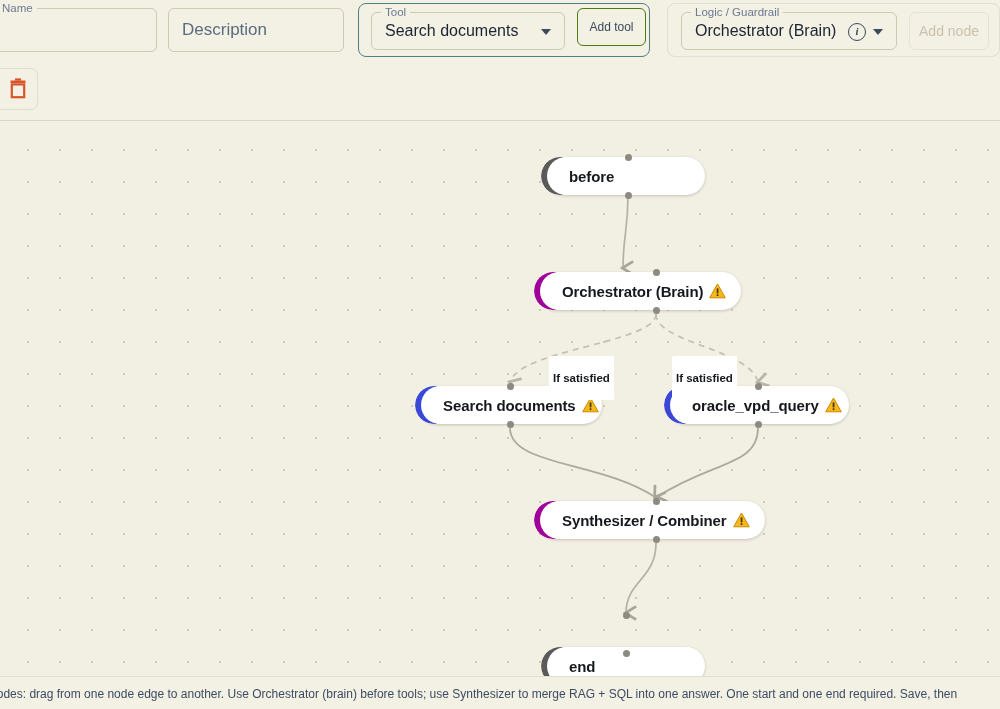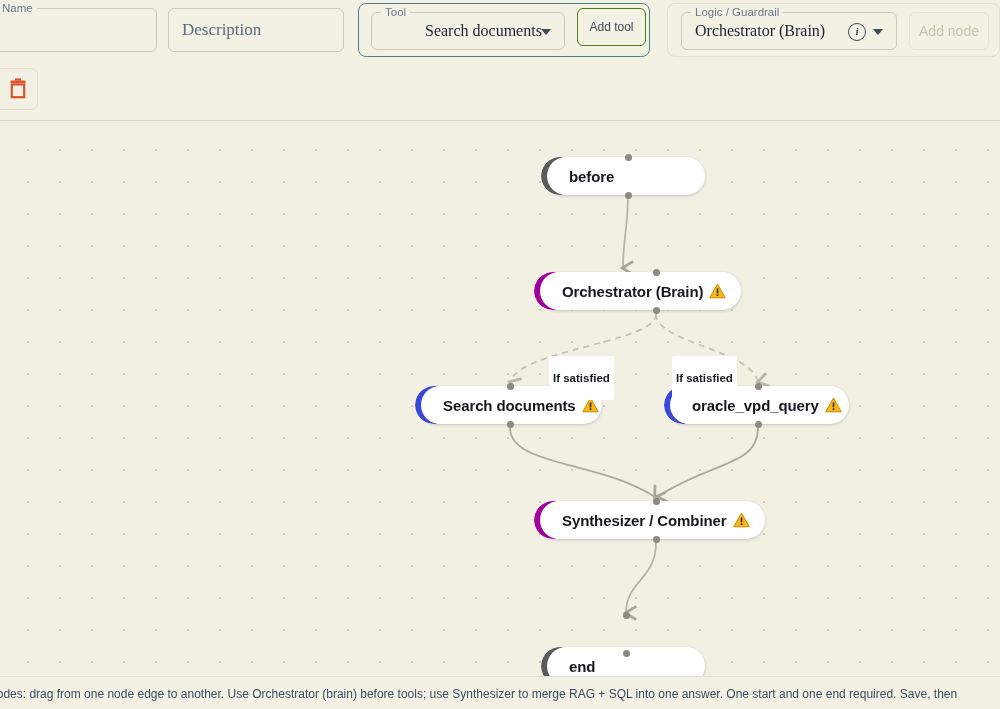--- a/index.html
+++ b/index.html
@@ -44,21 +44,20 @@
     padding: 0 4px;
     line-height: 12px;
     white-space: nowrap;
   }
   .field .value {
     font-size: 17px;
     color: #1b2430;
     padding: 0 13px;
     white-space: nowrap;
     overflow: hidden;
-    font-family: Liberation Serif, serif;
   }
   .field .value.placeholder { color: #5a6b82; }
 
   
   #name-field {
     left: -58px; top: 8px;
     width: 215px; height: 44px;
   }
   #name-field .legend { left: 55px; }
 
@@ -74,21 +73,20 @@
     left: 358px; top: 3px;
     width: 292px; height: 54px;
     box-sizing: border-box;
     border: 1px solid #4e7f86;
     border-radius: 8px;
   }
   #tool-select {
     left: 12px; top: 8px;
     width: 194px; height: 38px;
     border-color: #cfc8b4;
-    padding-left: 40px;
   }
   #tool-select .legend { background: #f3f0e4; }
   #tool-select .value { font-size: 16px; }
   .caret {
     position: absolute;
     right: 13px; top: 50%;
     margin-top: -2px;
     width: 0; height: 0;
     border-left: 5px solid transparent;
     border-right: 5px solid transparent;

